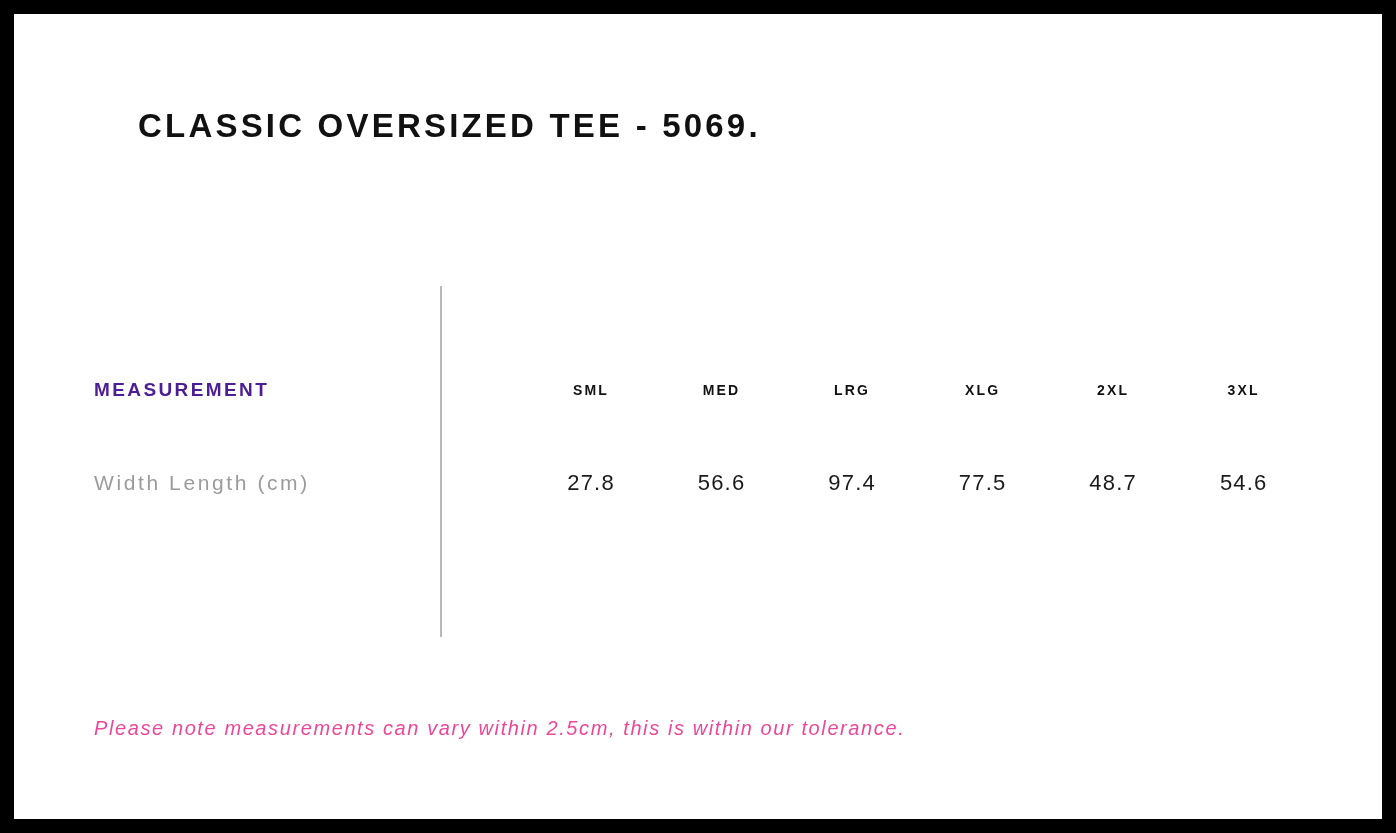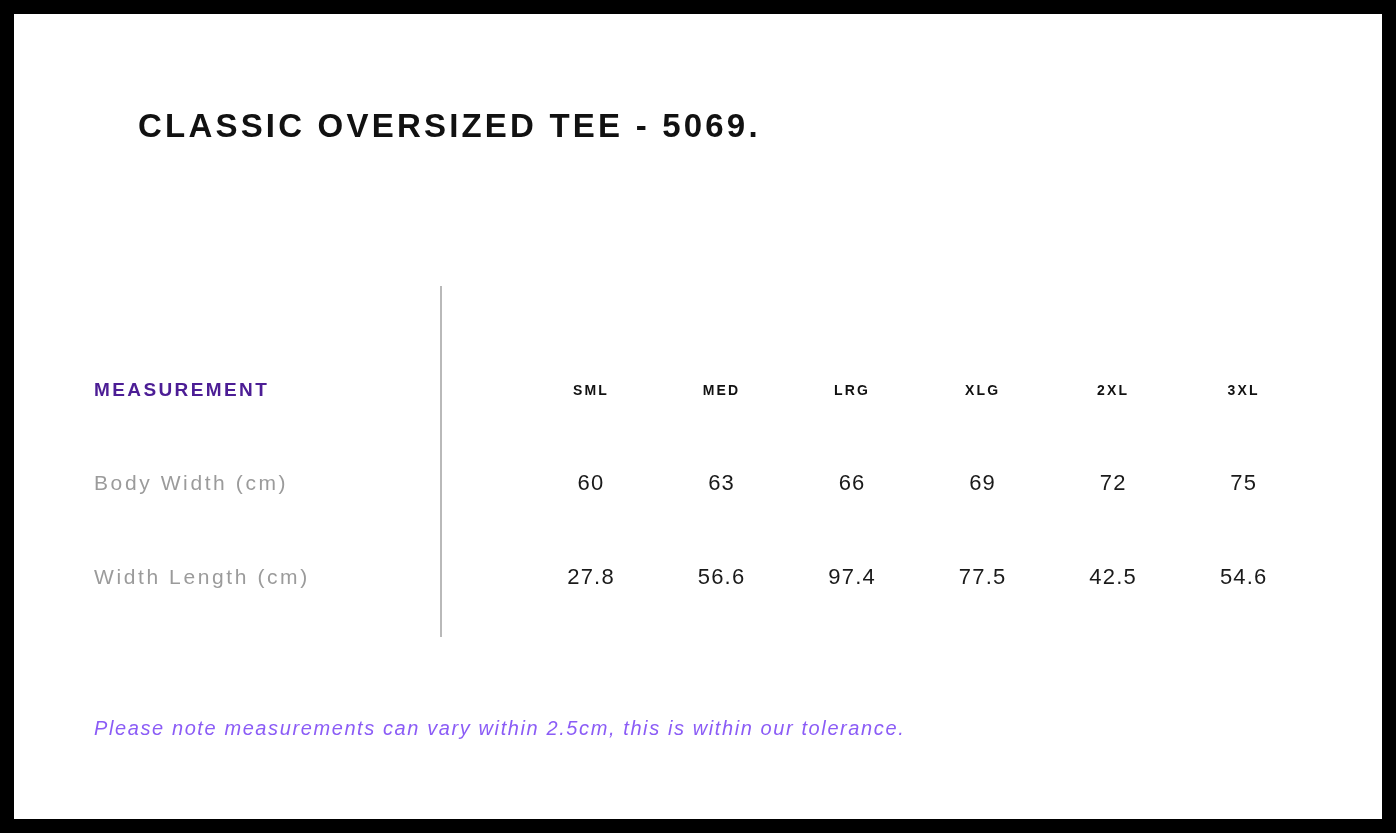--- a/index.html
+++ b/index.html
@@ -92,21 +92,21 @@
     color: #1a1a1a;
     letter-spacing: 1.2px;
   }
   .note {
     position: absolute;
     left: 80px;
     top: 703px;
     font-size: 20px;
     font-style: italic;
     letter-spacing: 1.6px;
-    color: #8b5cf6;
+    color: #ec4899;
     white-space: nowrap;
   }
 </style>
 </head>
 <body>
 
 <div class="page">
 
   <div class="title">CLASSIC OVERSIZED TEE - 5069.</div>
 
@@ -128,35 +128,26 @@
         <th class="size-head">SML</th>
         <th class="size-head">MED</th>
         <th class="size-head">LRG</th>
         <th class="size-head">XLG</th>
         <th class="size-head">2XL</th>
         <th class="size-head">3XL</th>
       </tr>
     </thead>
     <tbody>
       <tr class="data-row">
-        <td class="measure-cell">Body Width (cm)</td>
-        <td class="value-cell">60</td>
-        <td class="value-cell">63</td>
-        <td class="value-cell">66</td>
-        <td class="value-cell">69</td>
-        <td class="value-cell">72</td>
-        <td class="value-cell">75</td>
-      </tr>
-      <tr class="data-row">
         <td class="measure-cell">Width Length (cm)</td>
         <td class="value-cell">27.8</td>
         <td class="value-cell">56.6</td>
         <td class="value-cell">97.4</td>
         <td class="value-cell">77.5</td>
-        <td class="value-cell">42.5</td>
+        <td class="value-cell">48.7</td>
         <td class="value-cell">54.6</td>
       </tr>
     </tbody>
   </table>
 
   <div class="note">Please note measurements can vary within 2.5cm, this is within our tolerance.</div>
 
 </div>
 
 </body></html>

